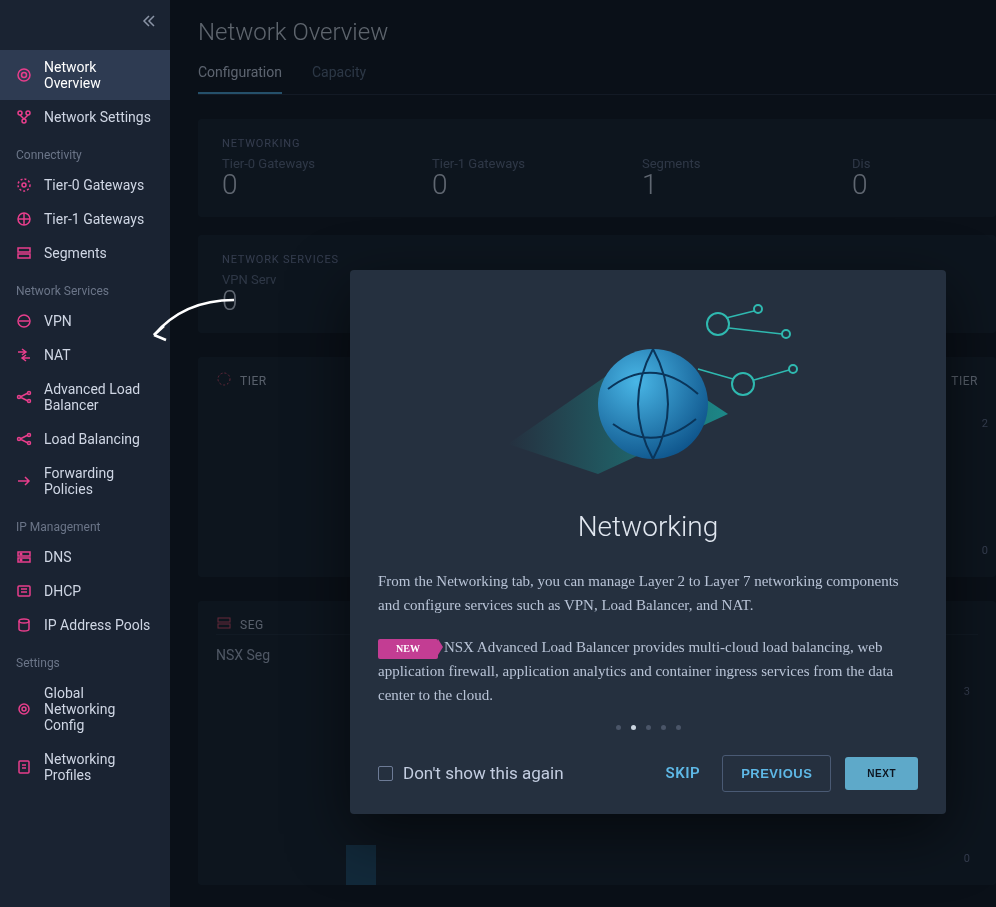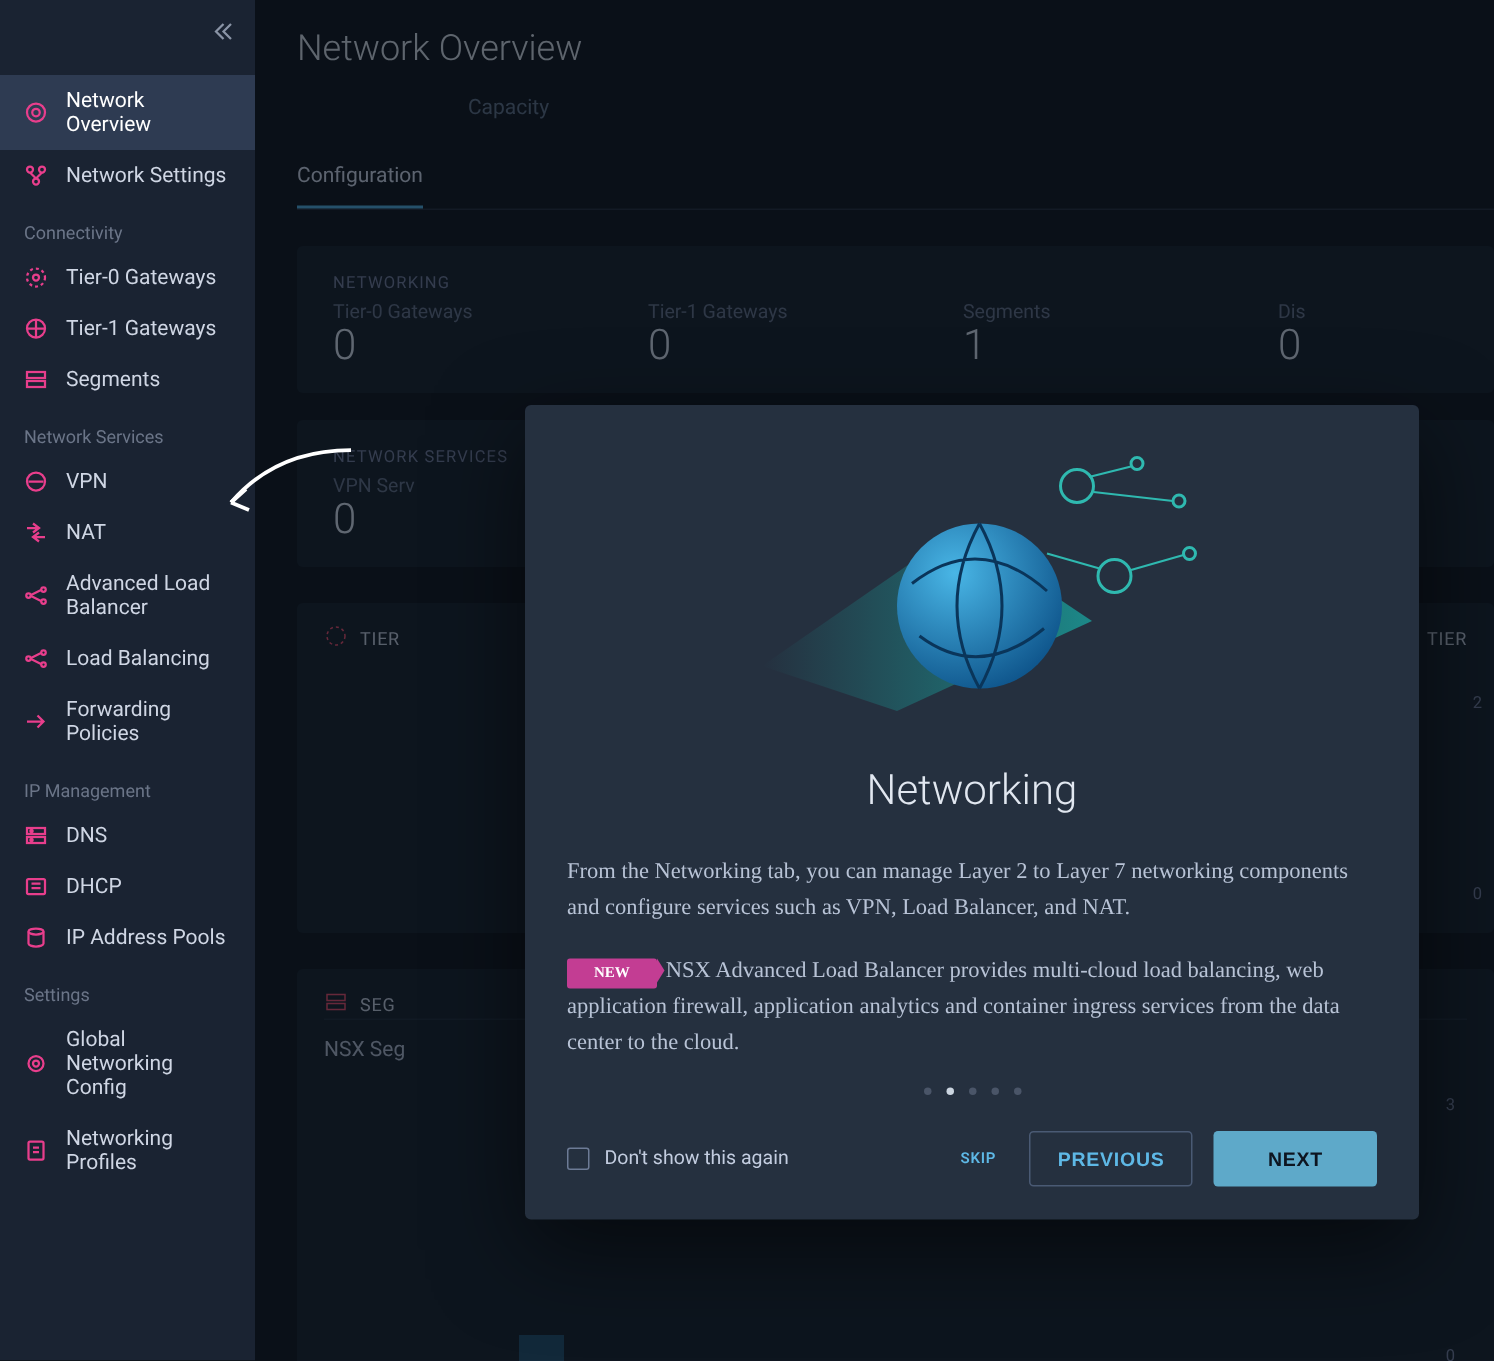--- a/index.html
+++ b/index.html
@@ -12,21 +12,21 @@
   .nav-item{display:flex;align-items:center;gap:12px;padding:9px 16px;color:#cfd6e4;cursor:pointer;}
   .nav-item.active{background:#2e3b52;color:#fff;}
   .nav-item .ico{width:16px;height:16px;display:flex;align-items:center;justify-content:center;flex:0 0 16px;}
   .nav-item .ico svg{stroke:#e83e8c;fill:none;stroke-width:1.5;}
   .nav-group{padding:14px 16px 6px;font-size:12px;color:#6b7588;}
   
   .main{flex:1;background:#0e1621;position:relative;padding:18px 0 0 28px;}
   .main-title{font-size:24px;font-weight:300;color:#c8d0dc;}
   .tabs{display:flex;gap:30px;margin-top:18px;border-bottom:1px solid #222c3c;}
   .tab{padding:0 0 12px;color:#5a6b84;cursor:pointer;font-size:14px;}
-  .tab.active{color:#c4cde0;border-bottom:2px solid #4aa3d6;margin-top:45px;}
+  .tab.active{color:#c4cde0;border-bottom:2px solid #4aa3d6;}
   .dimmer{position:absolute;inset:0;background:rgba(8,12,18,.55);z-index:5;pointer-events:none;}
   .card{background:#16202e;border-radius:4px;padding:18px 24px;margin-top:24px;margin-right:0;}
   .card-section-label{font-size:11px;letter-spacing:.8px;color:#6b7797;}
   .stats-row{display:flex;gap:90px;margin-top:6px;}
   .stat{min-width:120px;}
   .stat-label{font-size:13px;color:#5d6b85;}
   .stat-value{font-size:28px;font-weight:300;color:#cbd4e4;line-height:1;}
   .chart-card{display:flex;gap:40px;margin-top:24px;}
   .chart-box{background:#16202e;border-radius:4px;padding:14px 18px;flex:1;min-height:220px;position:relative;}
   .chart-header{display:flex;align-items:center;gap:8px;font-size:12px;letter-spacing:.5px;color:#b9c3d6;}
@@ -43,26 +43,26 @@
   .modal-illus{display:flex;justify-content:center;margin-bottom:26px;}
   .modal-title{font-size:28px;font-weight:300;color:#e1e7f0;text-align:center;margin-bottom:26px;}
   .modal-body{font-size:15px;line-height:1.6;color:#b8c3d6;font-family:Liberation Serif, serif;}
   .modal-body p{margin:0 0 18px;}
   .new-badge{display:inline-block;background:#c33d93;color:#fff;font-size:10px;font-weight:700;padding:2px 18px;border-radius:2px;margin-right:6px;position:relative;}
   .new-badge::after{content:"";position:absolute;right:-5px;top:0;border-top:8px solid transparent;border-bottom:8px solid transparent;border-left:5px solid #c33d93;}
   .dots{display:flex;justify-content:center;gap:10px;margin:18px 0 24px;}
   .dot{width:5px;height:5px;border-radius:50%;background:#4a5568;}
   .dot.active{background:#cbd5e0;}
   .modal-footer{display:flex;align-items:center;justify-content:space-between;}
-  .checkbox-row{display:flex;align-items:center;gap:10px;color:#c3cde0;font-size:13px;}
+  .checkbox-row{display:flex;align-items:center;gap:10px;color:#c3cde0;font-size:17px;}
   .chk{width:15px;height:15px;border:1px solid #6d7b96;border-radius:2px;cursor:pointer;}
   .btns{display:flex;gap:14px;align-items:center;}
-  .btn-skip{color:#5eb8e6;font-size:10px;font-weight:600;letter-spacing:.5px;cursor:pointer;padding:10px 8px;}
+  .btn-skip{color:#5eb8e6;font-size:15px;font-weight:600;letter-spacing:.5px;cursor:pointer;padding:10px 8px;}
   .btn-outline{border:1px solid #4a5a74;color:#5eb8e6;background:transparent;padding:10px 18px;font-size:13px;font-weight:600;letter-spacing:.5px;border-radius:3px;cursor:pointer;}
-  .btn-primary{background:#5ea9c9;color:#0d1520;border:none;padding:11px 36px;font-size:13px;font-weight:600;letter-spacing:.5px;border-radius:3px;cursor:pointer;}
+  .btn-primary{background:#5ea9c9;color:#0d1520;border:none;padding:11px 22px;font-size:10px;font-weight:600;letter-spacing:.5px;border-radius:3px;cursor:pointer;}
 </style>
 </head>
 <body>
 
 <div class="app">
 
   <div class="sidebar">
     <div class="sidebar-collapse">
       <svg width="14" height="14" viewBox="0 0 14 14">
           <path d="M7 2 L2 7 L7 12 M12 2 L7 7 L12 12" stroke="#8a94a6" fill="none" stroke-width="1.5"></path>

